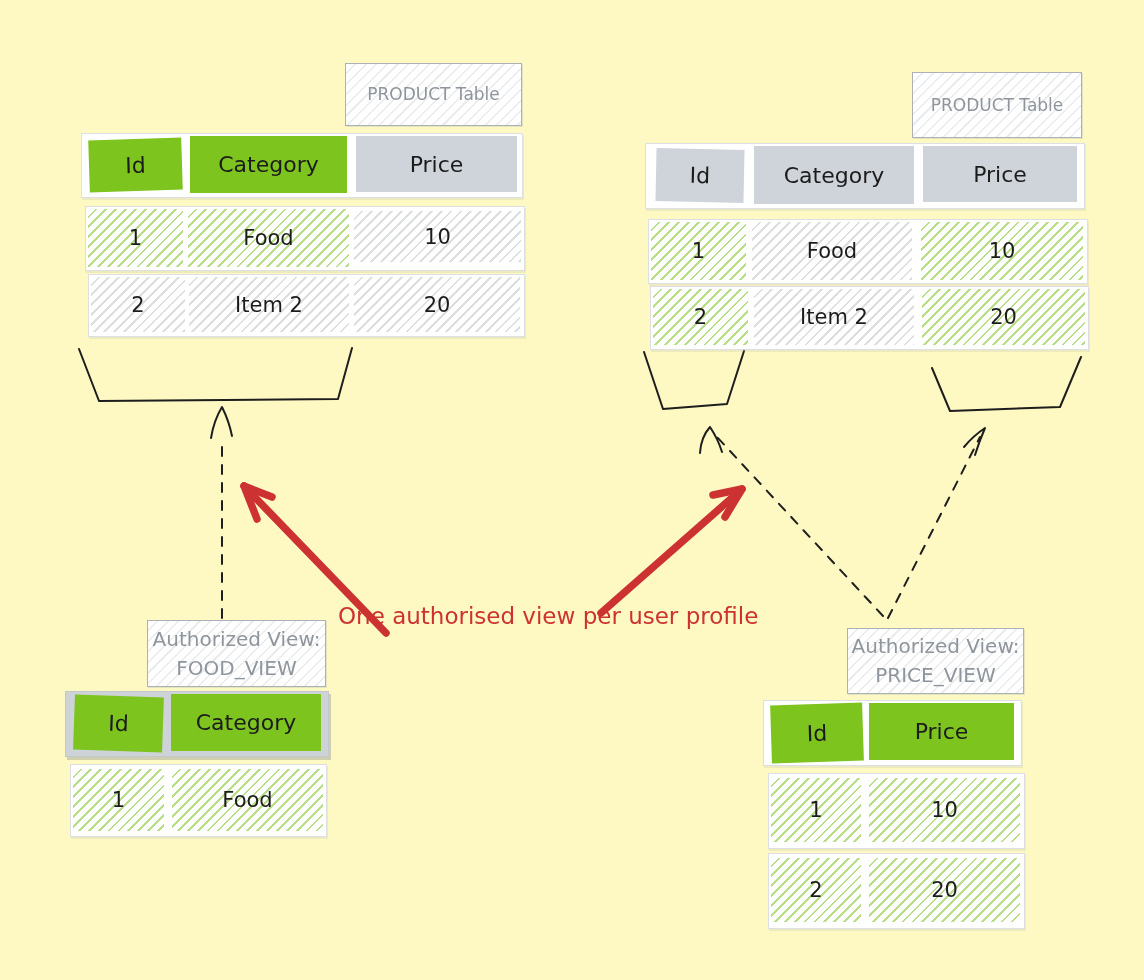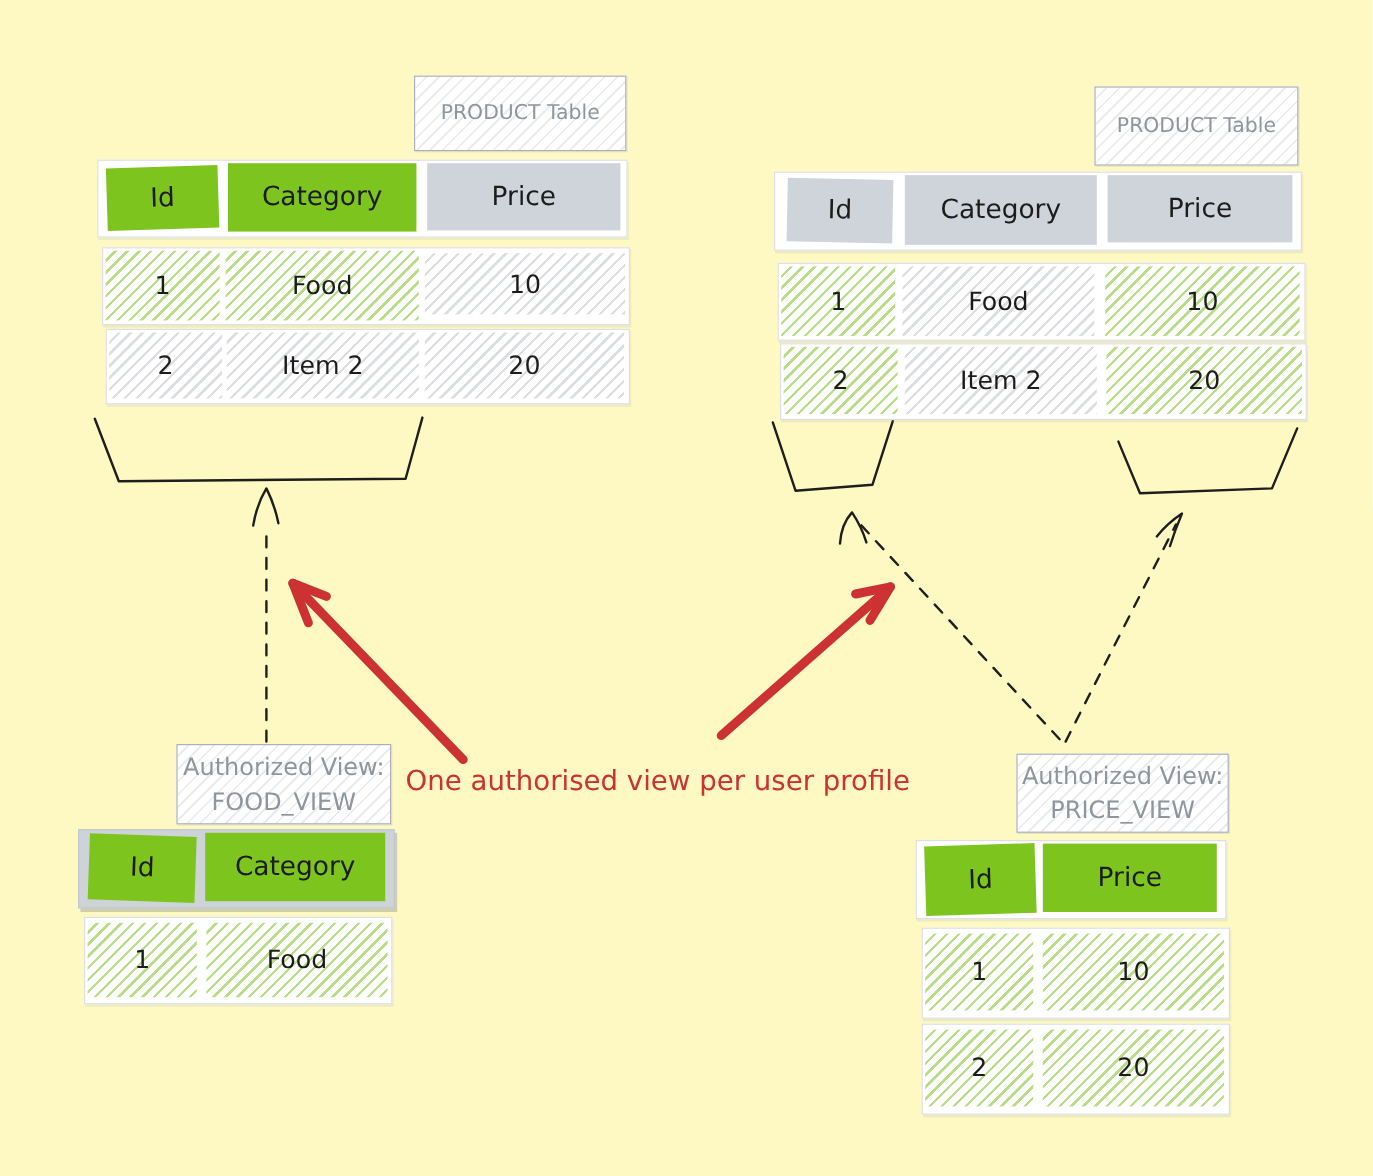--- a/index.html
+++ b/index.html
@@ -93,21 +93,21 @@
     <div class="cell hatch-gray" style="left:103px;top:2px;width:160px;height:58px;">Food</div>
     <div class="cell hatch-green" style="left:272px;top:2px;width:162px;height:58px;">10</div>
   </div>
 
   <div class="container" style="left:650px;top:286px;width:437px;height:62px;">
     <div class="cell hatch-green" style="left:2px;top:2px;width:95px;height:56px;">2</div>
     <div class="cell hatch-gray" style="left:103px;top:2px;width:160px;height:56px;">Item 2</div>
     <div class="cell hatch-green" style="left:271px;top:2px;width:163px;height:56px;">20</div>
   </div>
 
-  <div class="annotation" style="left:338px;top:638px;">One authorised view per user profile</div>
+  <div class="annotation" style="left:338px;top:603px;">One authorised view per user profile</div>
 
   <div class="label-box" style="left:147px;top:620px;width:177px;height:65px;">
     <span>Authorized View:</span>
     <span>FOOD_VIEW</span>
   </div>
 
   <div class="container gray-container" style="left:65px;top:691px;width:262px;height:64px;">
     <div class="cell hdr solid-green tilt-c" style="left:8px;top:4px;width:89px;height:55px;">Id</div>
     <div class="cell hdr solid-green" style="left:105px;top:2px;width:150px;height:57px;">Category</div>
   </div>

